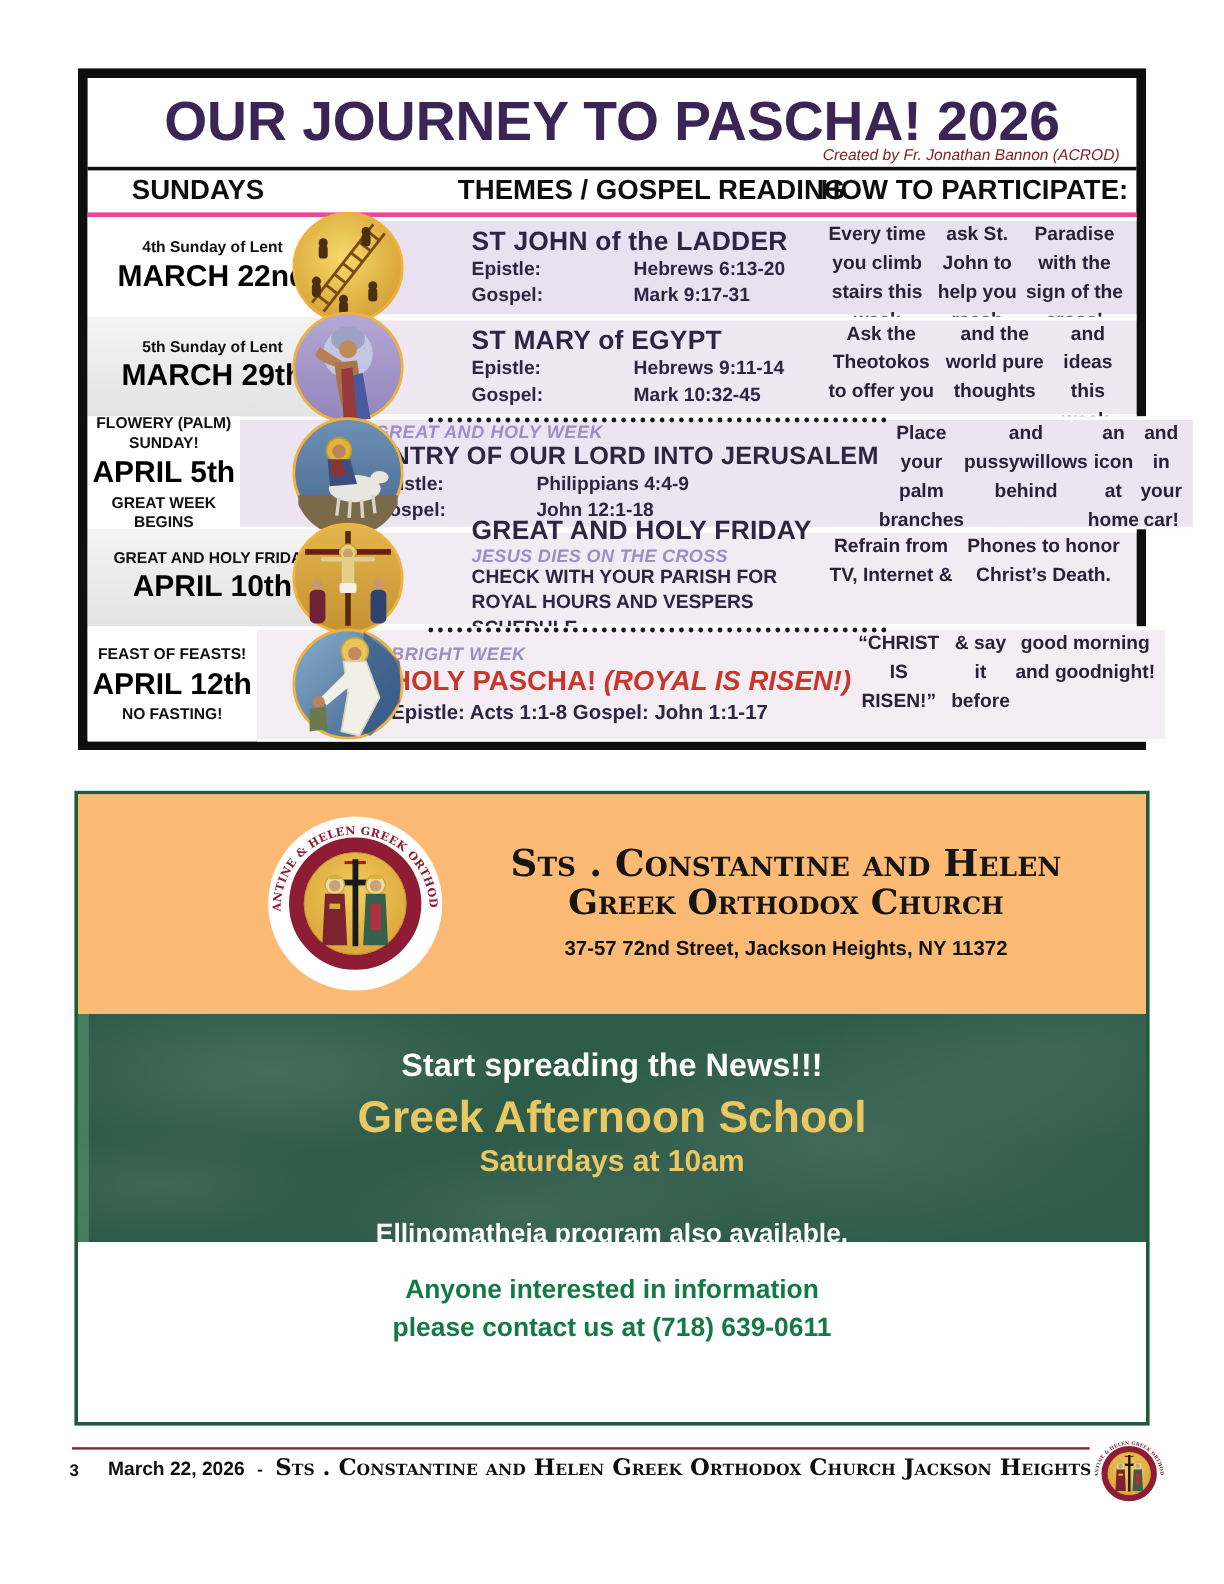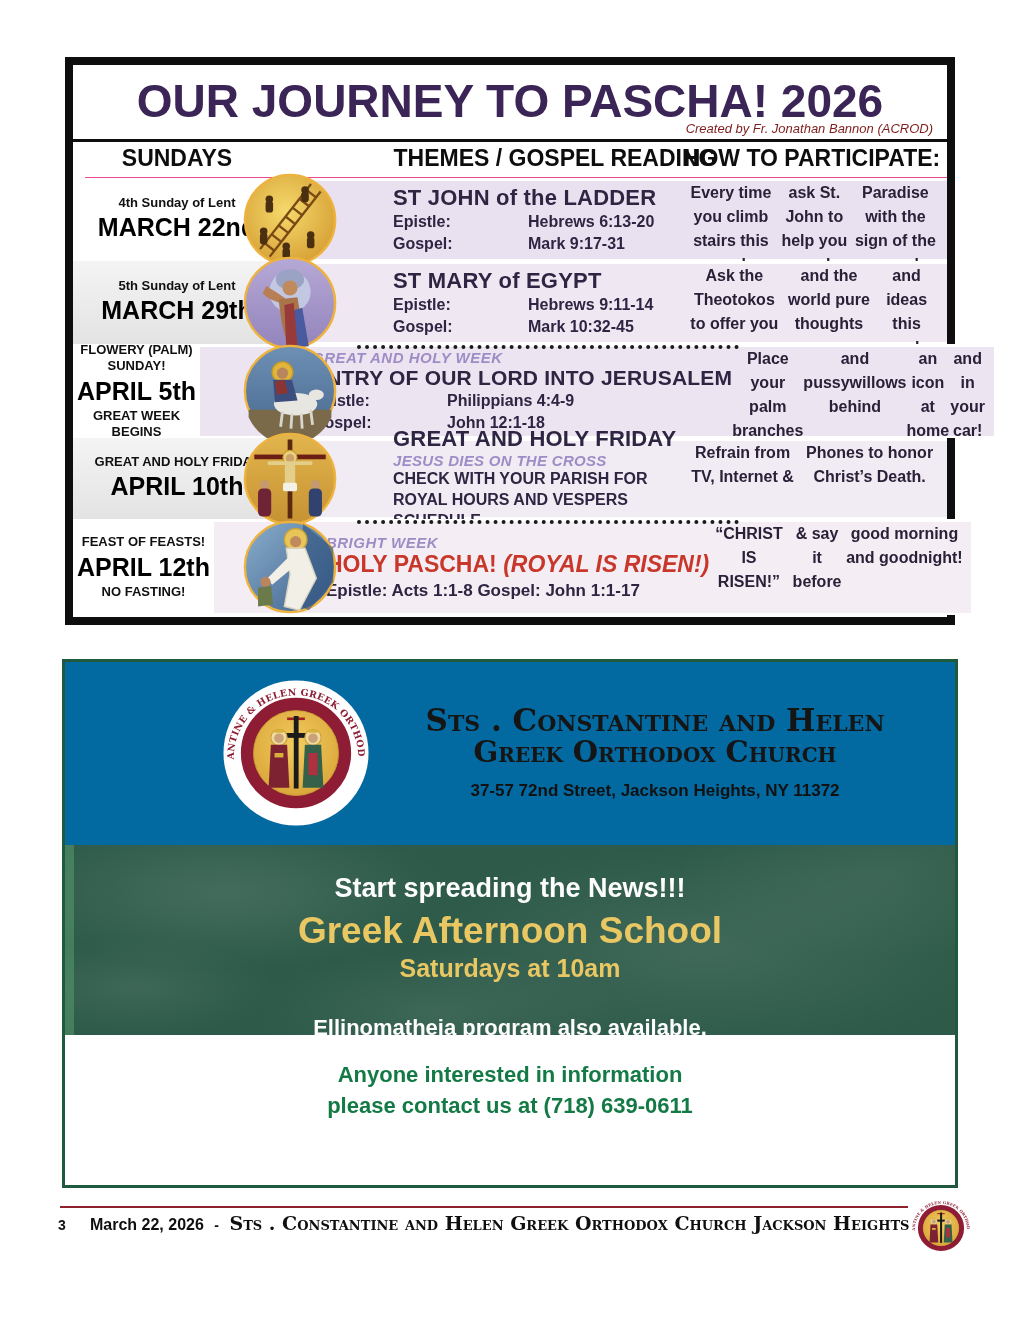--- a/index.html
+++ b/index.html
@@ -14,21 +14,21 @@
   }
   .poster-header{height:74px;position:relative;border-bottom:3px solid #0e0e0e;}
   .poster-title{
     text-align:center;font-size:46px;font-weight:800;letter-spacing:0px;
     color:#3b2456;padding-top:9px;white-space:nowrap;
   }
   .poster-credit{
     position:absolute;right:14px;bottom:3px;font-size:13px;font-style:italic;
     color:#7f1d1d;font-weight:500;
   }
-  .colhead{position:relative;height:35px;border-bottom:1px solid #ec4899;margin-left:12px;}
+  .colhead{position:relative;height:35px;border-bottom:4px solid #ec4899;}
   .colhead div{position:absolute;top:3px;font-size:23px;font-weight:800;color:#0d0d0d;white-space:nowrap;}
   .ch-sundays{left:0;width:184px;text-align:center;}
   .ch-themes{left:290px;width:360px;text-align:center;}
   .ch-part{right:0;width:270px;text-align:center;}
   .rows{position:relative;}
   .row{display:flex;position:relative;}
   .r1{height:83px;} .r2{height:83px;} .r3{height:94px;} .r4{height:81px;} .r5{height:96px;}
   .cell-left{
     width:208px;box-sizing:border-box;background:#fff;display:flex;flex-direction:column;
     justify-content:center;align-items:center;text-align:center;z-index:1;padding:0 4px;
@@ -54,21 +54,21 @@
   .part{
     width:262px;box-sizing:border-box;display:flex;flex-direction:row;justify-content:center;
     text-align:center;padding-right:8px;color:#2a2138;font-weight:bold;font-size:16px;line-height:1.5;
   }
   .dotline{position:absolute;left:284px;top:1px;width:382px;border-top:4px dotted #1b1b1b;}
   
   .infobox{
     position:absolute;left:62px;top:659px;width:896px;height:529px;
     border:3px solid #205a3e;box-sizing:border-box;background:#fff;
   }
-  .church-header{height:183px;position:relative;background:#0369a1;}
+  .church-header{height:183px;position:relative;background:#fdba74;}
   .logo-main{position:absolute;left:157px;top:17px;width:148px;height:148px;}
   .church-name{position:absolute;left:330px;width:520px;top:42px;text-align:center;}
   .greekfont{font-family:"DejaVu Serif", serif;font-variant:small-caps;font-weight:bold;color:#151515;}
   .cn1{font-size:31px;line-height:1.05;}
   .cn2{font-size:29px;line-height:1.05;}
   .cn-addr{font-size:17px;font-weight:bold;margin-top:14px;color:#111;}
   .chalkboard{
     height:190px;position:relative;text-align:center;box-sizing:border-box;padding-top:28px;
     background-color:#2d5a49;
     background-image:

